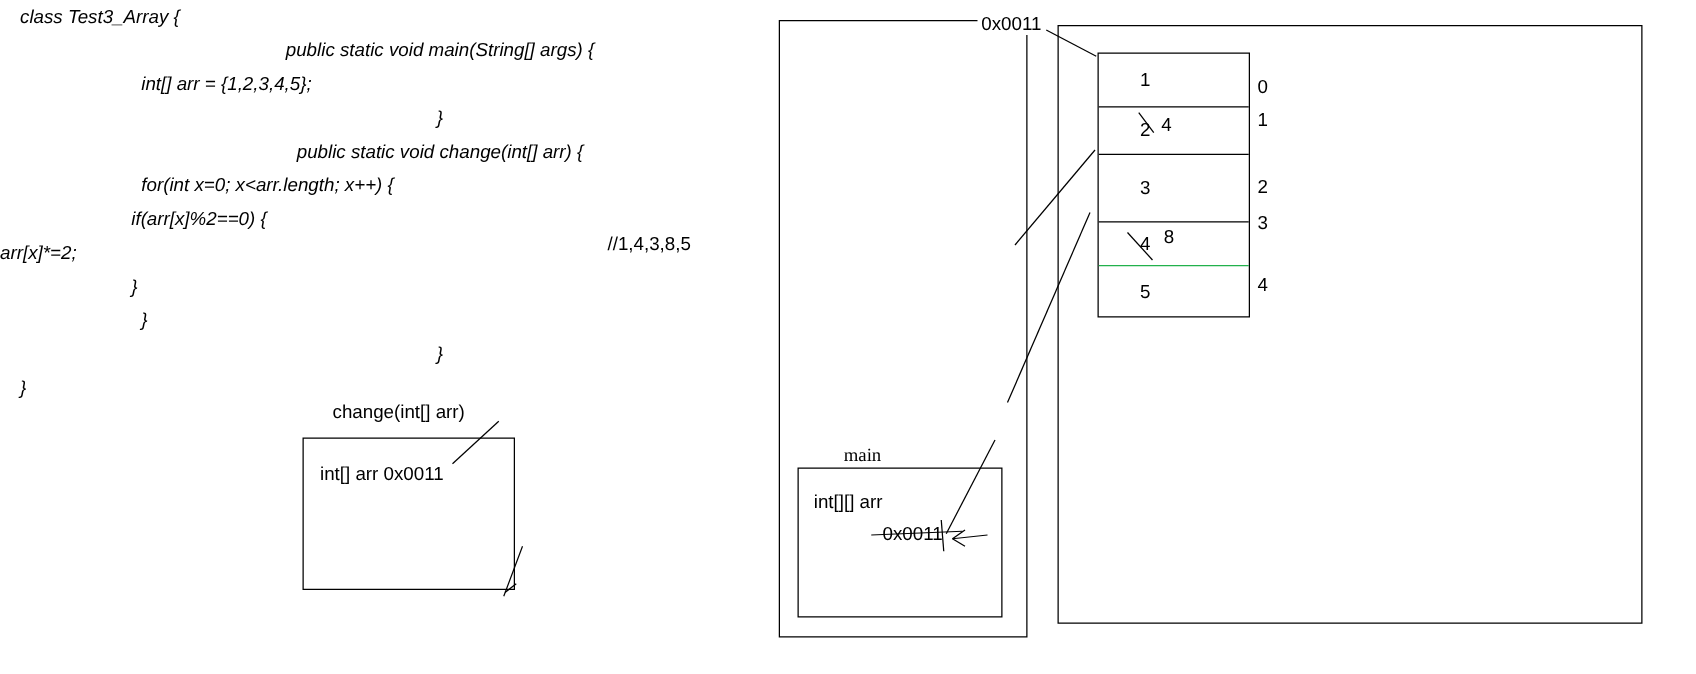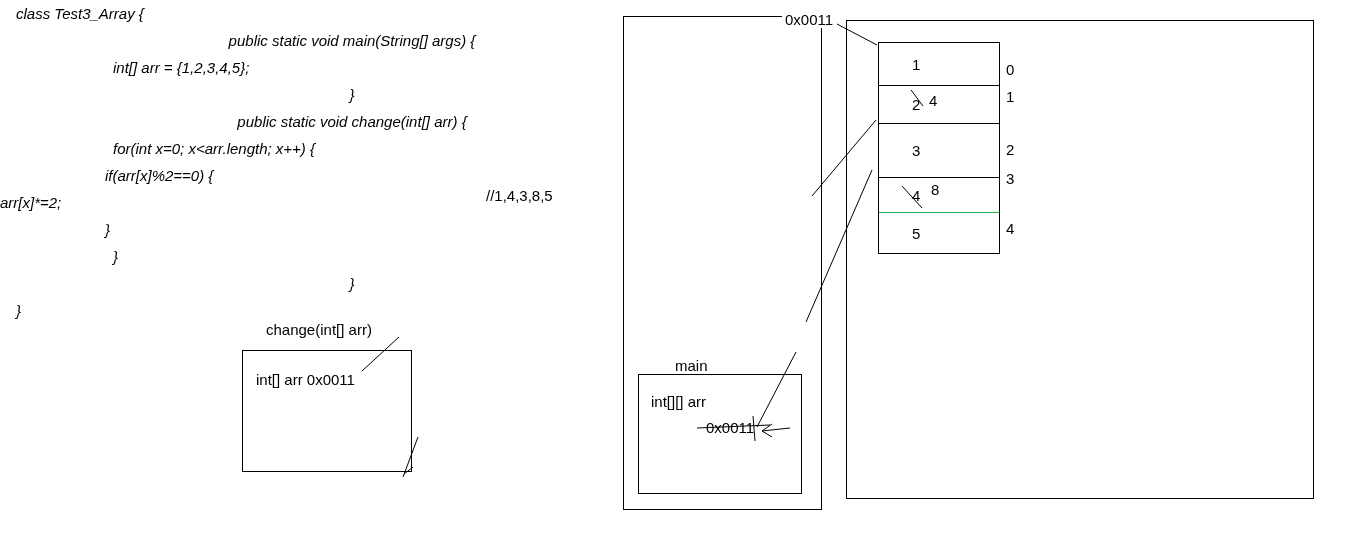--- a/index.html
+++ b/index.html
@@ -72,21 +72,21 @@
   <span class="abs comment">//1,4,3,8,5</span>
 
   <span class="abs" style="left:266px;top:321px;">change(int[] arr)</span>
   <div class="box change-box"></div>
   <span class="abs" style="left:256px;top:371px;">int[] arr 0x0011</span>
 
   <div class="box stack-box"></div>
 
   <span class="abs heap-addr">0x0011</span>
 
-  <span class="abs" style="left:675px;top:357px;">main</span>
+  <span class="abs" style="left:675px;top:357px;font-family:Liberation Serif, serif;">main</span>
   <div class="box main-box"></div>
   <span class="abs" style="left:651px;top:393px;">int[][] arr</span>
   <span class="abs" style="left:706px;top:419px;">0x0011</span>
 
   <div class="box heap-box"></div>
 
   <div class="box array-box">
     <div class="arow h43">
         <span class="aval">1</span>
       </div>

